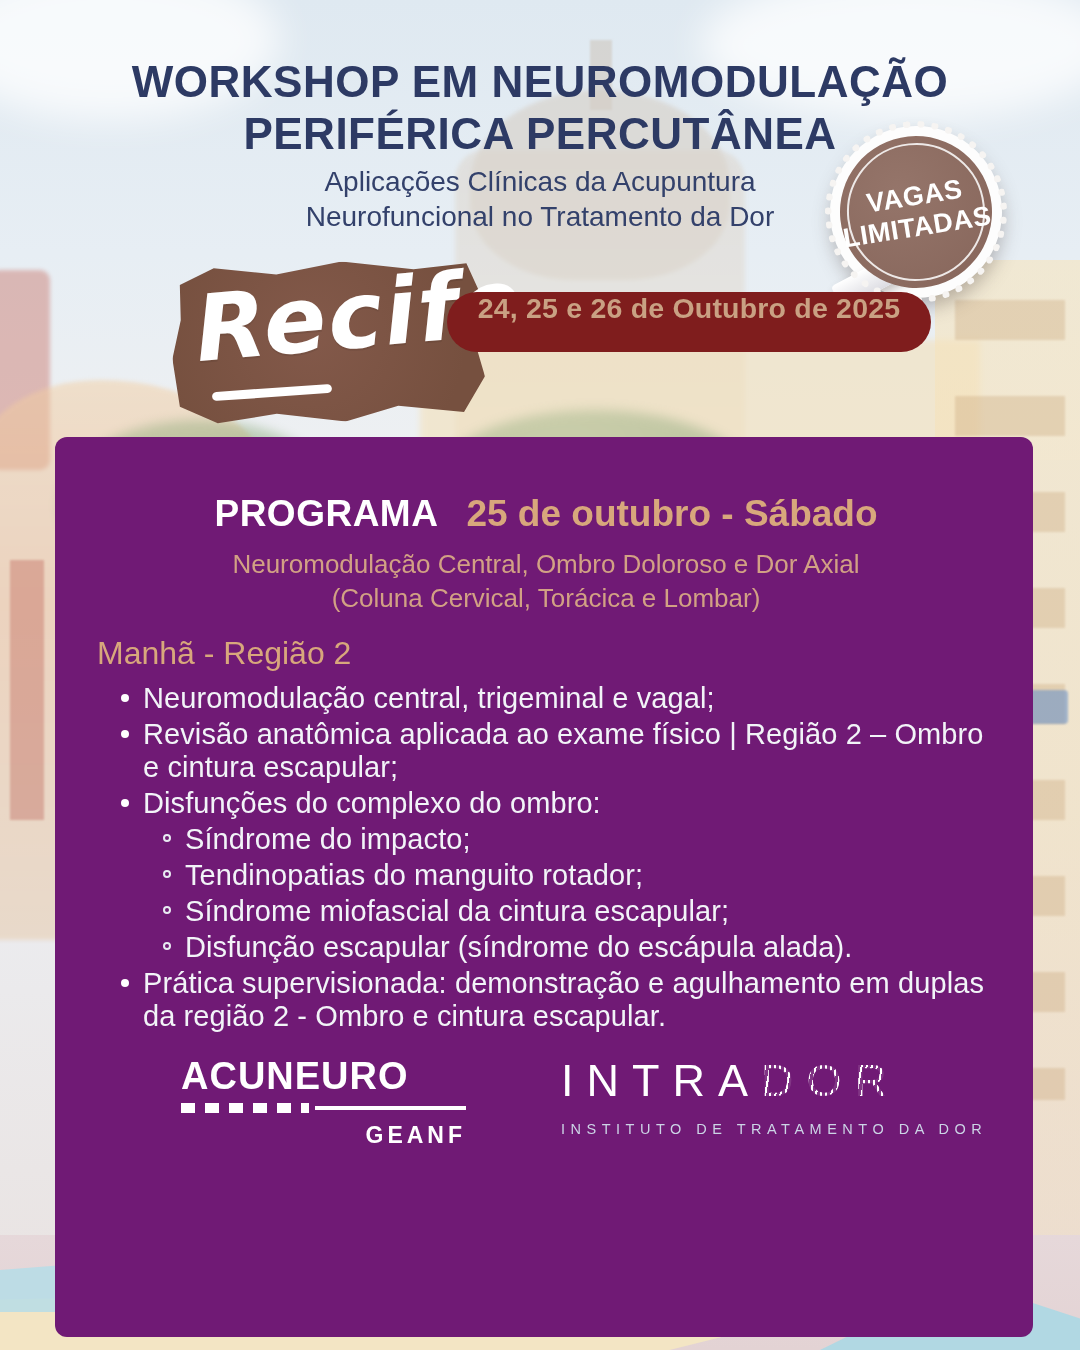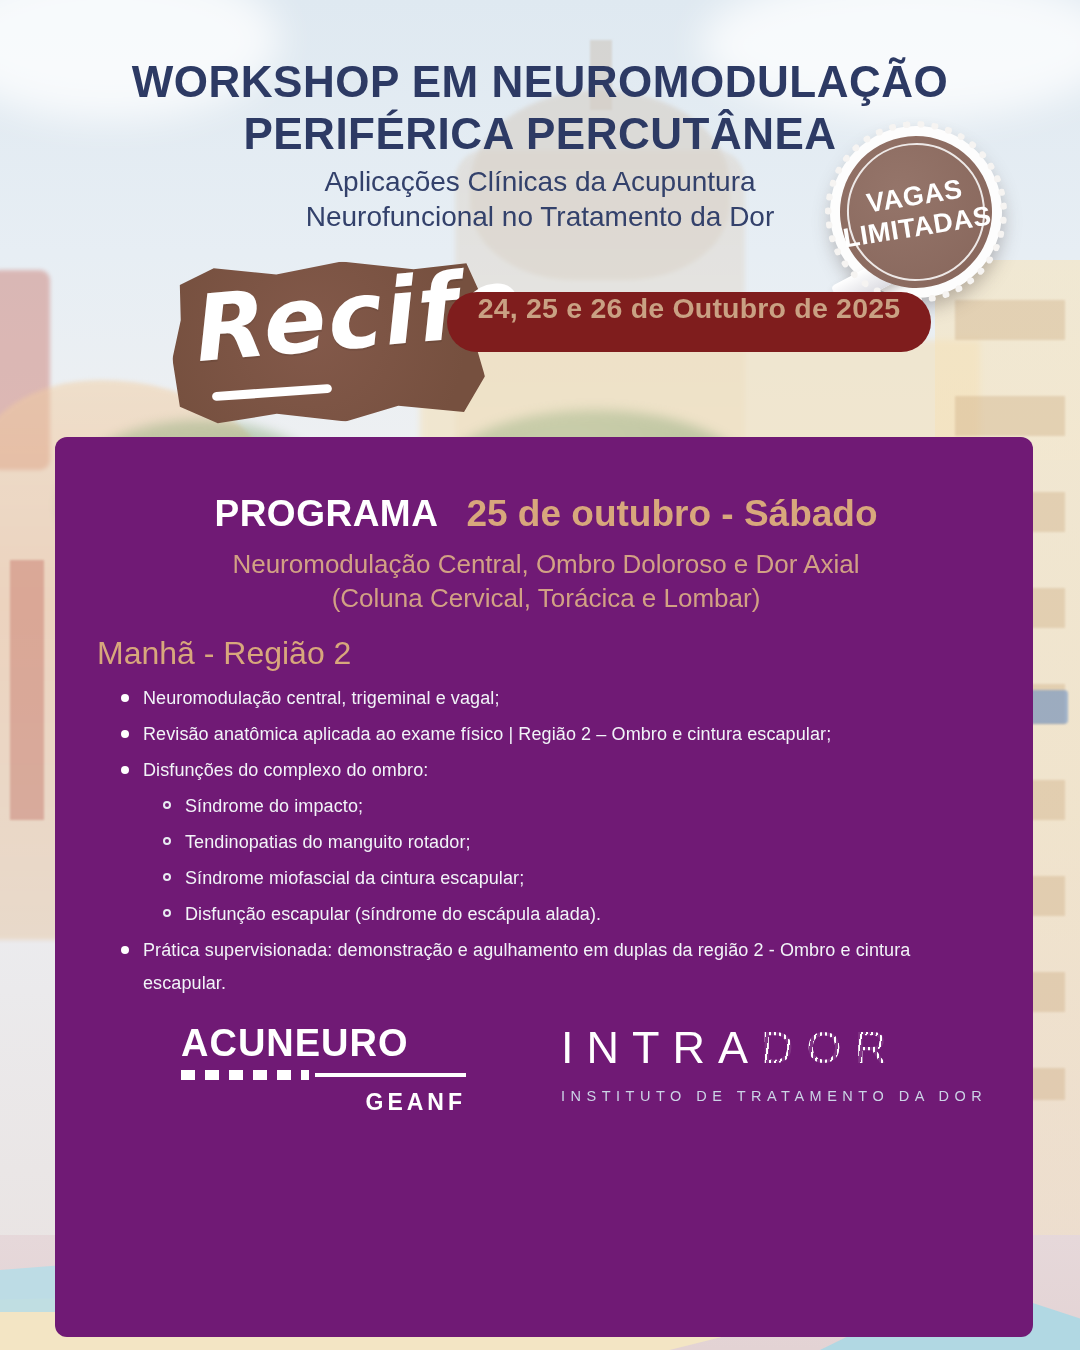--- a/index.html
+++ b/index.html
@@ -80,21 +80,21 @@
     background:#701a75;border-radius:12px;box-sizing:border-box;padding:56px 44px 0 48px;}
   .program-head{display:flex;justify-content:center;align-items:baseline;gap:28px;}
   .program-label{color:#ffffff;font-size:37px;font-weight:bold;letter-spacing:.5px;}
   .program-day{color:#d8a77c;font-size:37px;font-weight:bold;}
   .theme{margin-top:12px;text-align:center;color:#d2a184;font-size:26px;line-height:34px;font-weight:500;}
   .session{margin-top:20px;color:#d8a77c;font-size:32px;font-weight:500;margin-left:-6px;}
   ul.plist{list-style:none;margin:10px 0 0 0;padding:0;max-width:885px;}
   ul.plist li{display:flex;align-items:flex-start;margin:0 0 3px 0;}
   ul.plist li .mk{flex:0 0 auto;margin:12px 14px 0 18px;width:8px;height:8px;border-radius:50%;background:#fff;}
   ul.plist li.sub .mk{margin-left:60px;width:8px;height:8px;background:transparent;border:2px solid #e8ebf2;box-sizing:border-box;margin-top:11px;}
-  ul.plist li .tx{color:#f2f4f8;font-size:18px;line-height:33px;font-weight:400;letter-spacing:.1px;}
+  ul.plist li .tx{color:#f2f4f8;font-size:29px;line-height:33px;font-weight:400;letter-spacing:.1px;}
   .realization{margin-top:32px;margin-left:50px;color:#ffffff;font-size:27px;font-weight:bold;letter-spacing:.3px;}
   
   .logos{margin-top:22px;display:flex;align-items:flex-start;justify-content:flex-start;gap:95px;padding-left:78px;}
   .acuneuro{display:flex;flex-direction:column;width:285px;}
   .acuneuro .name{color:#fff;font-size:38px;font-weight:bold;letter-spacing:1px;}
   .acuneuro .rule{display:flex;align-items:center;height:12px;margin-top:4px;}
   .acuneuro .rule .dashes{width:128px;height:10px;
     background:repeating-linear-gradient(90deg,#fff 0 14px,transparent 14px 24px);}
   .acuneuro .rule .solid{flex:1;height:4px;background:#fff;margin-left:6px;}
   .acuneuro .geanf{align-self:flex-end;color:#fff;font-size:23px;font-weight:bold;letter-spacing:4px;margin-top:8px;}

